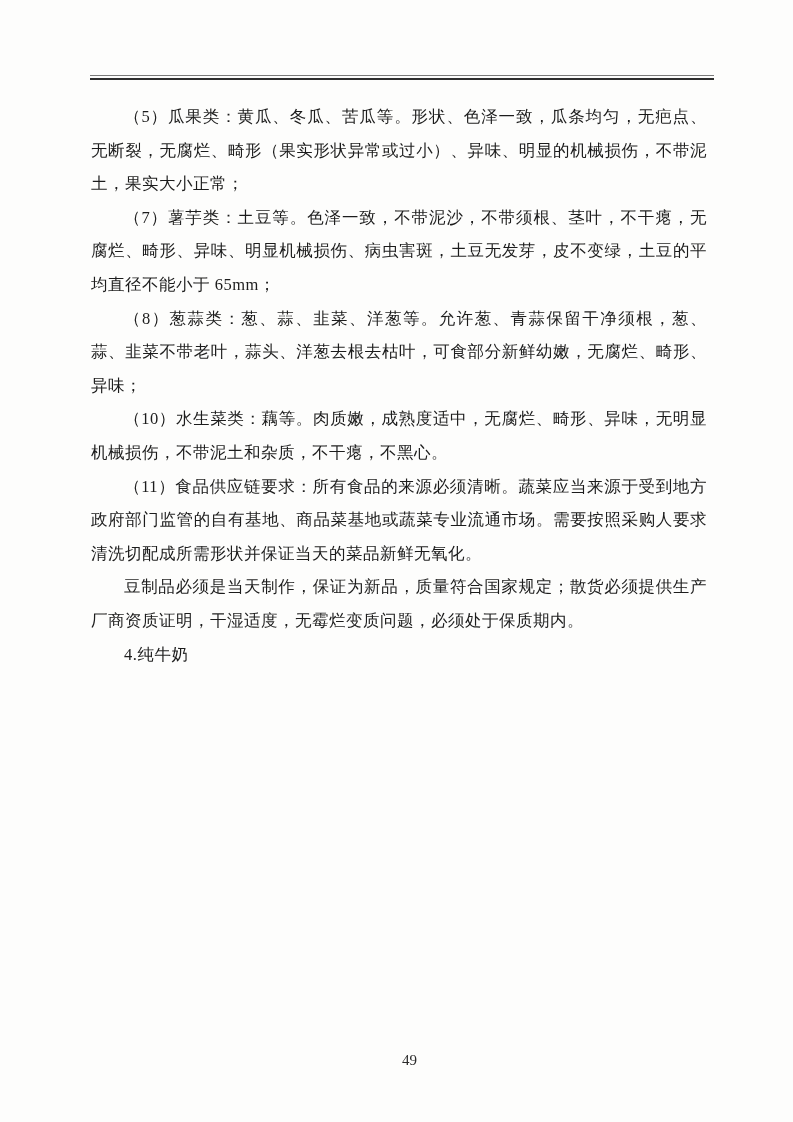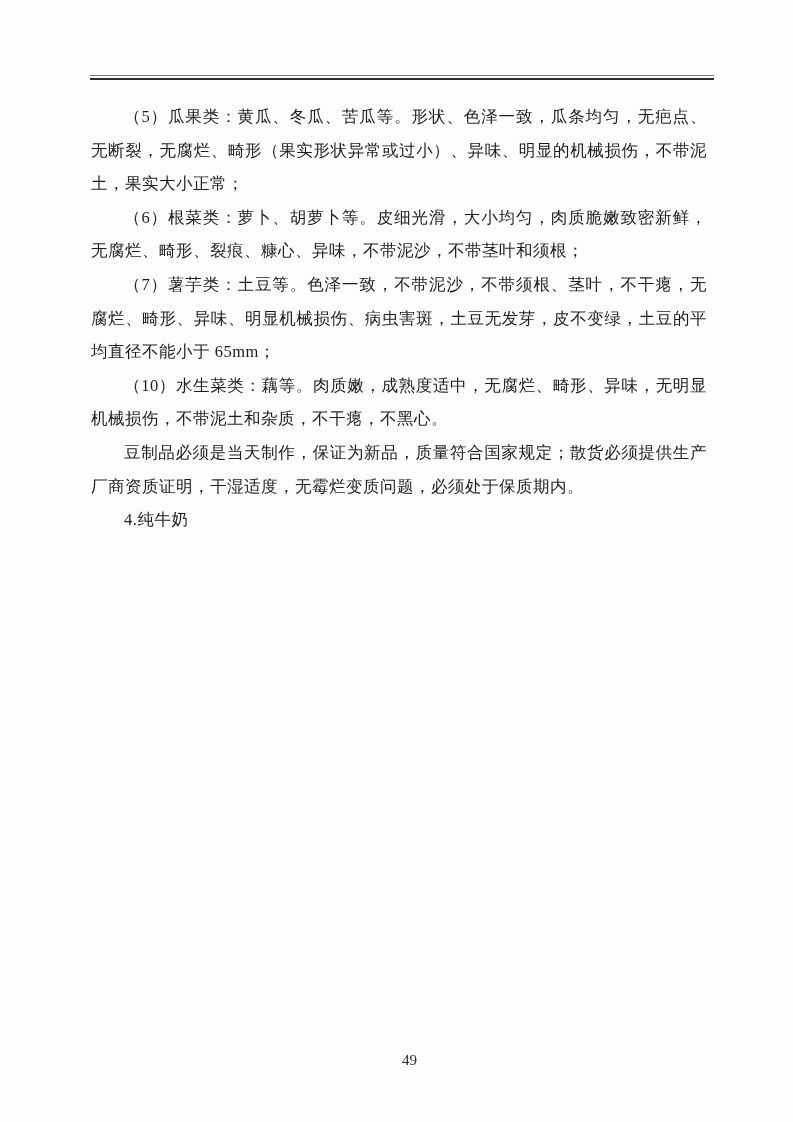--- a/index.html
+++ b/index.html
@@ -55,20 +55,21 @@
     color: #2a2a2a;
   }
 </style>
 </head>
 <body>
 
 <div class="page">
   <div class="header-rule"></div>
   <div class="content" id="paragraph-container">
       <p>（5）瓜果类：黄瓜、冬瓜、苦瓜等。形状、色泽一致，瓜条均匀，无疤点、无断裂，无腐烂、畸形（果实形状异常或过小）、异味、明显的机械损伤，不带泥土，果实大小正常；</p>
-      <p>（6）根菜类：萝卜、胡萝卜等。皮细光滑，大小均匀，肉质脆嫩致密新鲜，无腐烂、畸形、裂痕、糠心、异味，不带泥沙，不带茎叶和须根；</p>
       <p>（7）薯芋类：土豆等。色泽一致，不带泥沙，不带须根、茎叶，不干瘪，无腐烂、畸形、异味、明显机械损伤、病虫害斑，土豆无发芽，皮不变绿，土豆的平均直径不能小于 65mm；</p>
+      <p>（8）葱蒜类：葱、蒜、韭菜、洋葱等。允许葱、青蒜保留干净须根，葱、蒜、韭菜不带老叶，蒜头、洋葱去根去枯叶，可食部分新鲜幼嫩，无腐烂、畸形、异味；</p>
       <p>（10）水生菜类：藕等。肉质嫩，成熟度适中，无腐烂、畸形、异味，无明显机械损伤，不带泥土和杂质，不干瘪，不黑心。</p>
+      <p>（11）食品供应链要求：所有食品的来源必须清晰。蔬菜应当来源于受到地方政府部门监管的自有基地、商品菜基地或蔬菜专业流通市场。需要按照采购人要求清洗切配成所需形状并保证当天的菜品新鲜无氧化。</p>
       <p>豆制品必须是当天制作，保证为新品，质量符合国家规定；散货必须提供生产厂商资质证明，干湿适度，无霉烂变质问题，必须处于保质期内。</p>
       <p>4.纯牛奶</p>
     </div>
   <div class="page-number">49</div>
 </div>
 
 </body></html>

